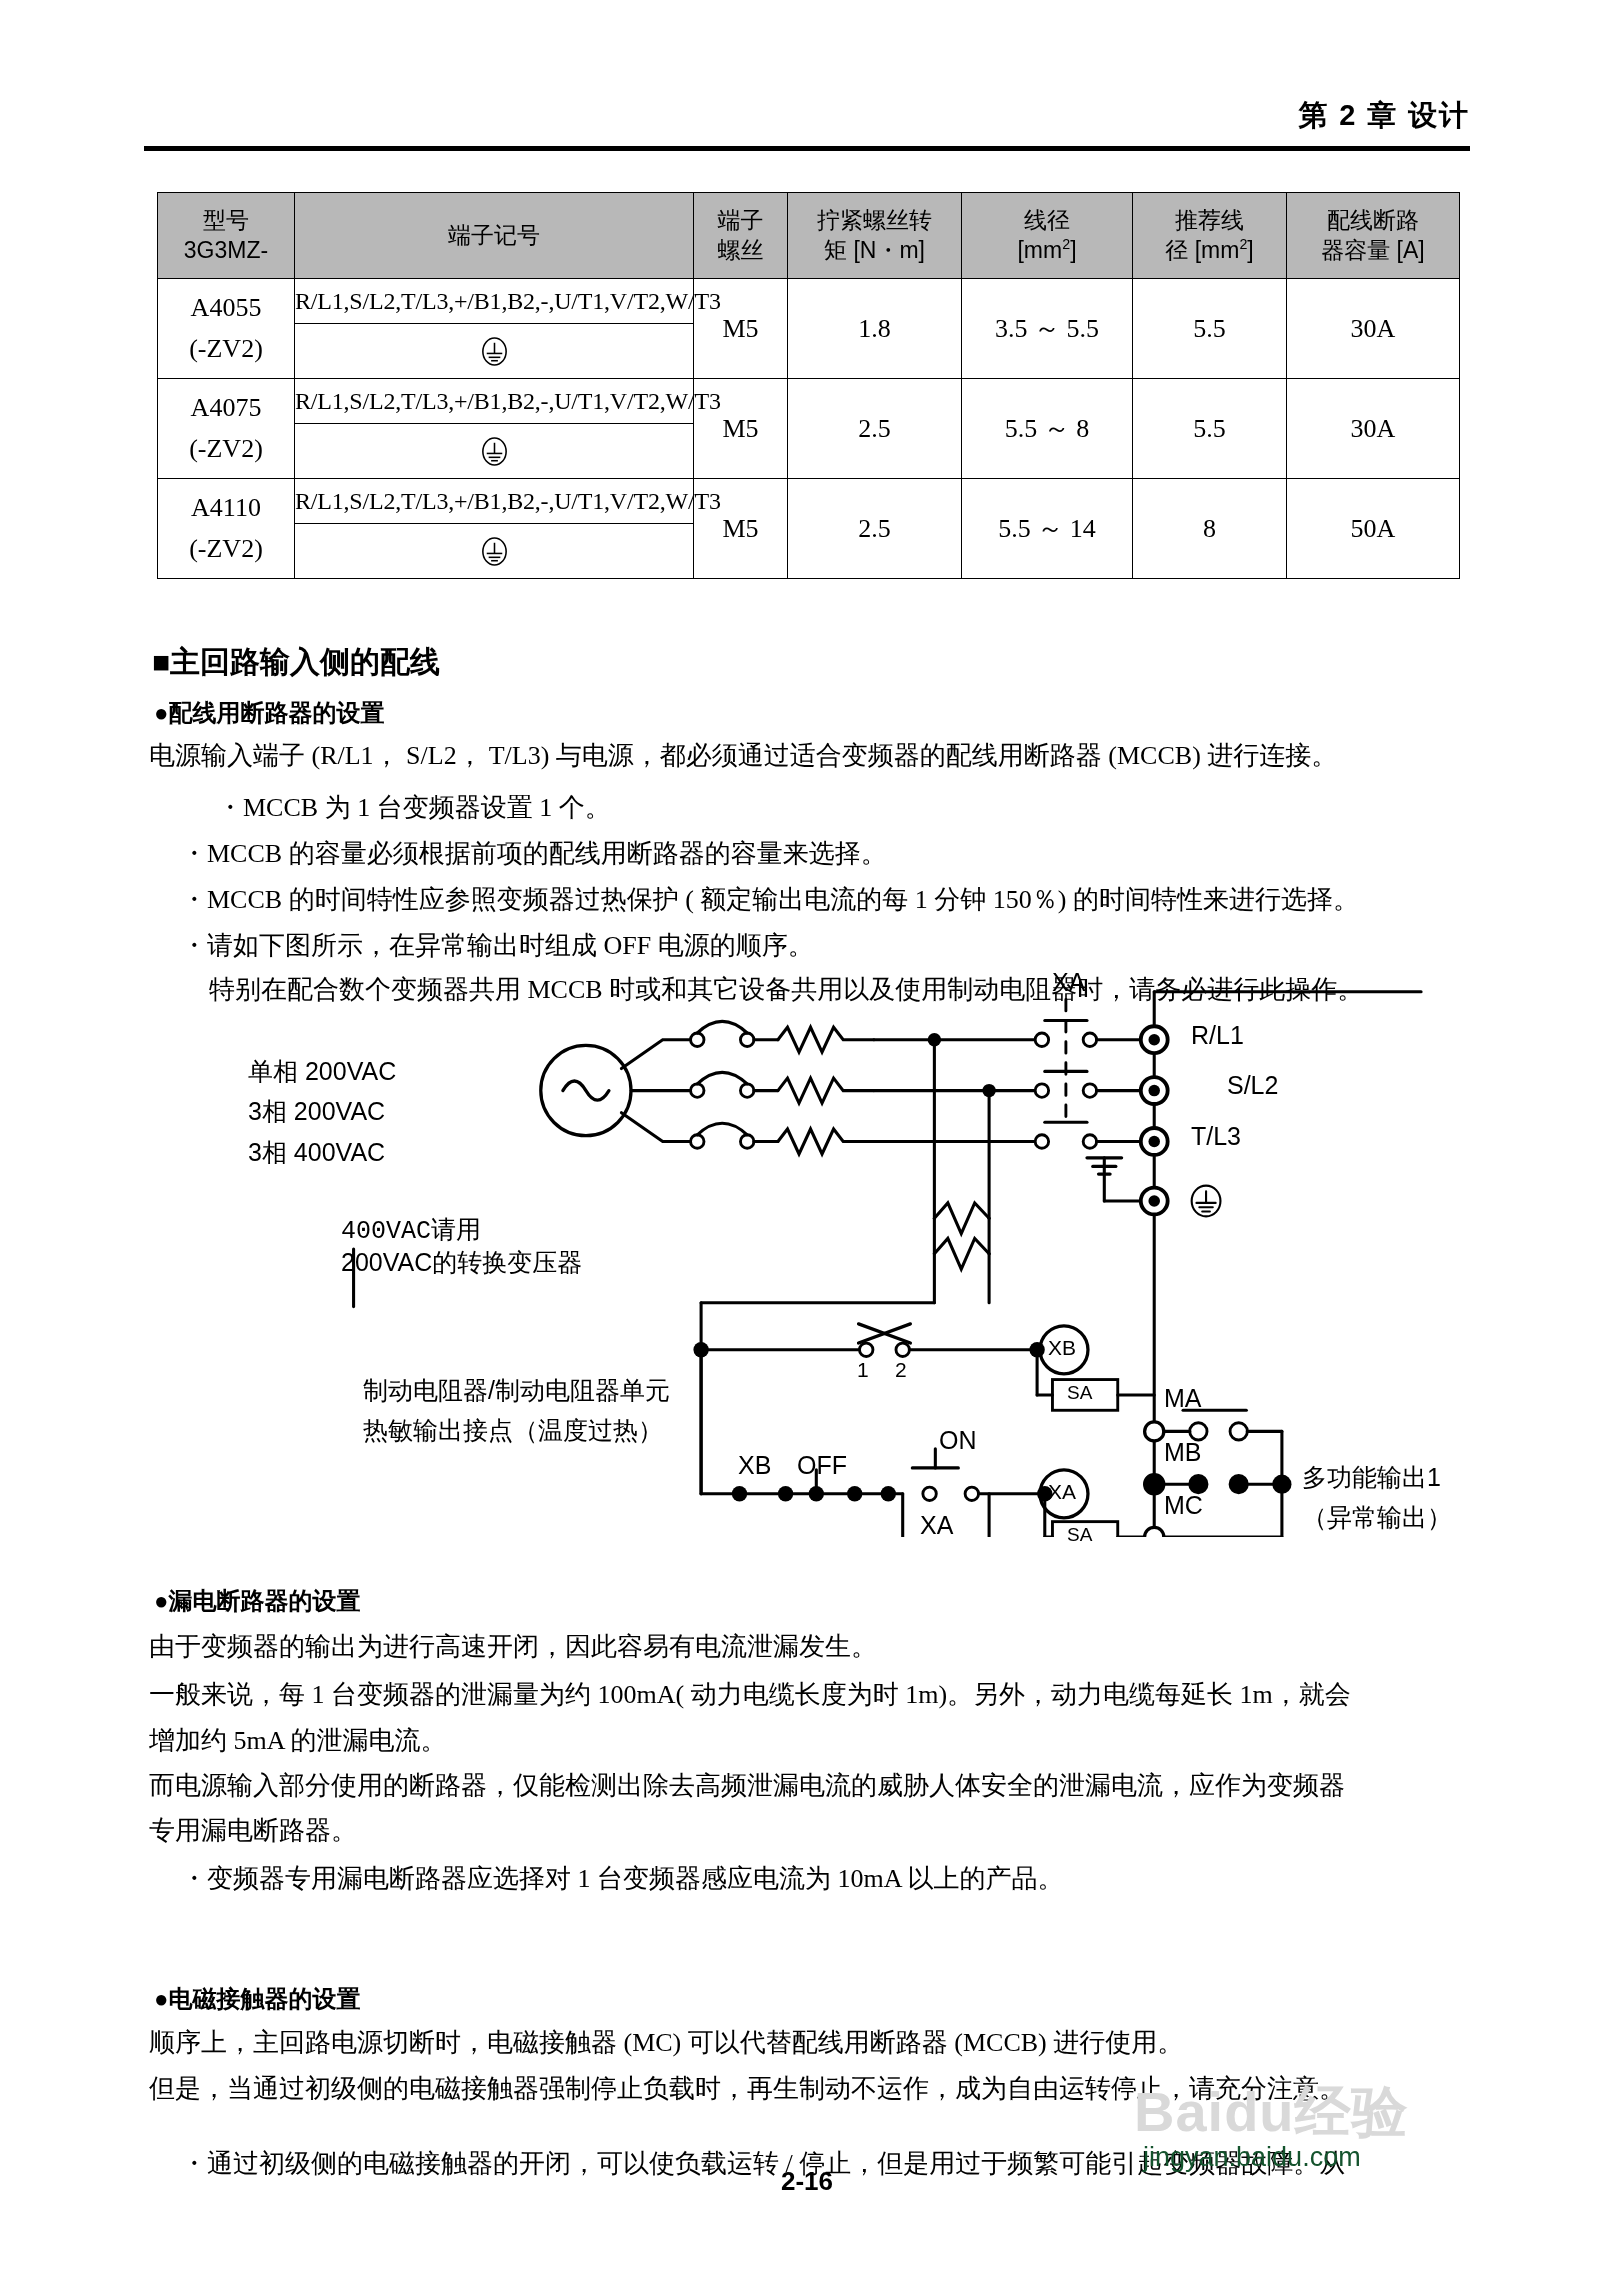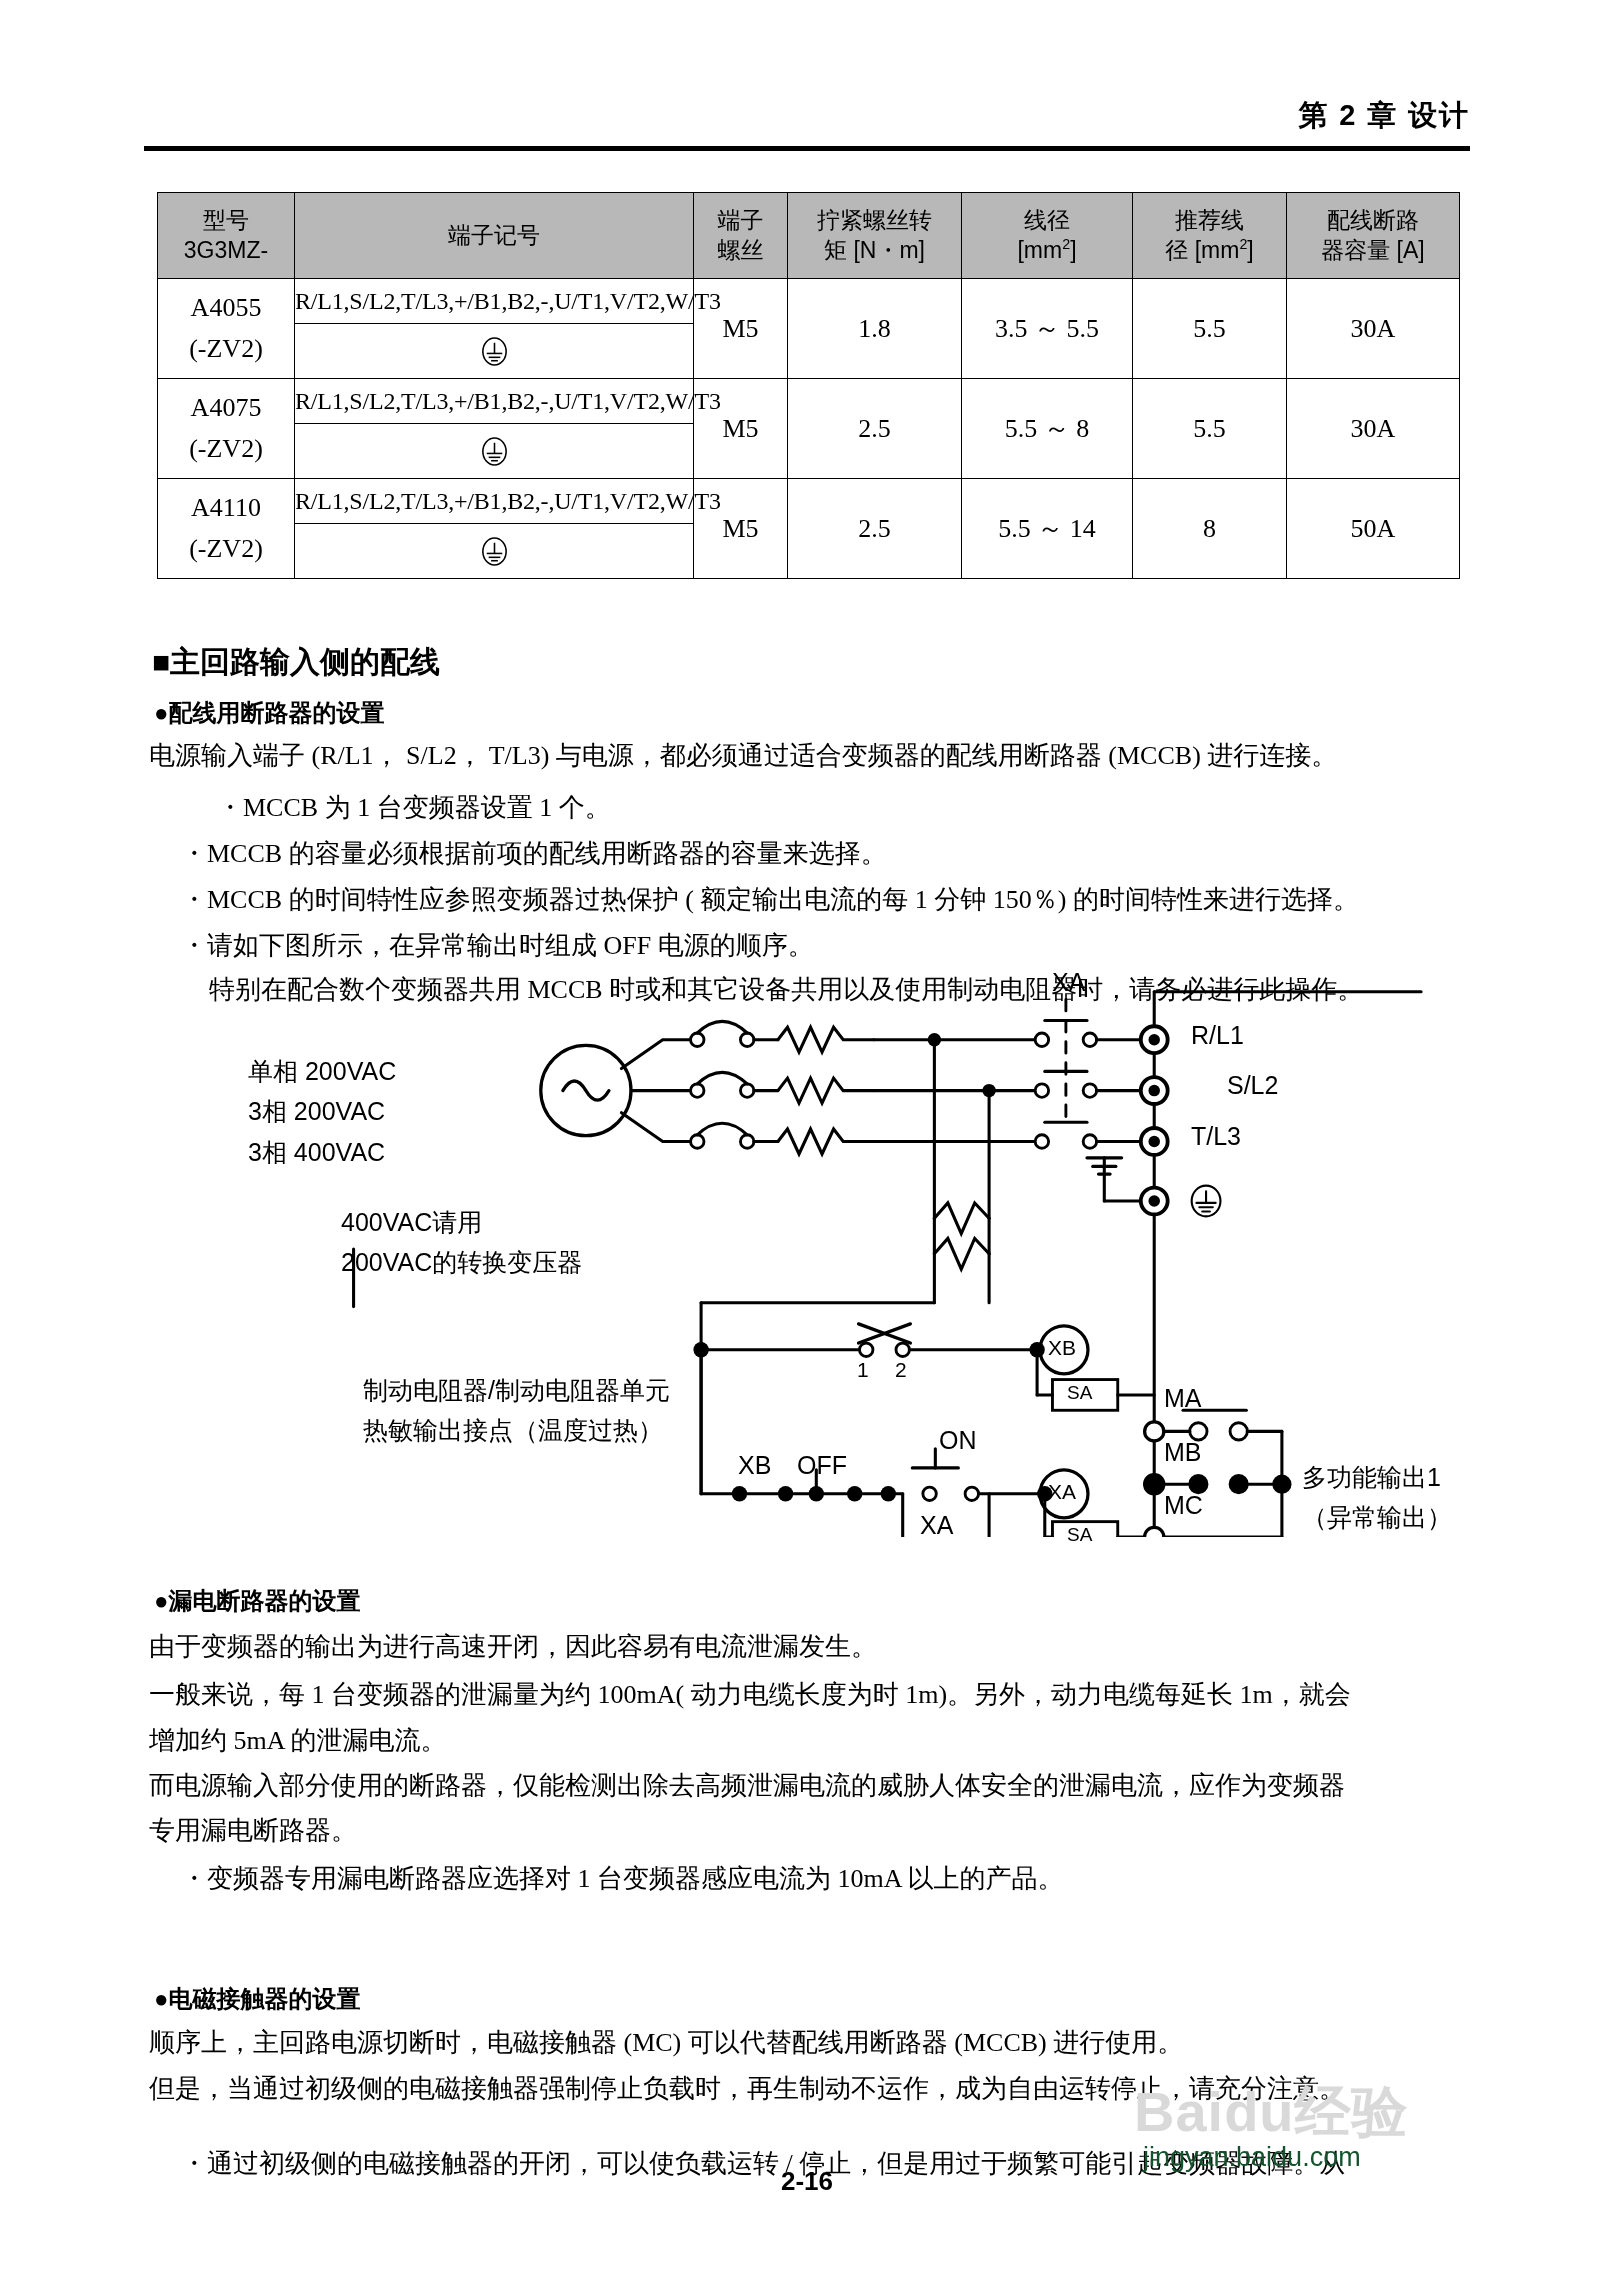--- a/index.html
+++ b/index.html
@@ -447,21 +447,21 @@
         <path d="M580 405 L580 555"></path>
 
       </g>
     </svg>
 
     
     <div class="dlabel" style="left:104px;top:94px;">单相 200VAC</div>
     <div class="dlabel" style="left:104px;top:134px;">3相 200VAC</div>
     <div class="dlabel" style="left:104px;top:175px;">3相 400VAC</div>
 
-    <div class="dlabel" style="left:197px;top:245px;">400VAC请用</div>
+    <div class="dlabel" style="left:197px;top:252px;font-family:Liberation Mono, monospace;">400VAC请用</div>
     <div class="dlabel" style="left:197px;top:285px;">200VAC的转换变压器</div>
 
     <div class="dlabel" style="left:908px;top:6.7px;">XA</div>
 
     <div class="dlabel" style="left:1047px;top:60px;">R/L1</div>
     <div class="dlabel" style="left:1047px;top:110px;margin-left:36px;">S/L2</div>
     <div class="dlabel" style="left:1047px;top:161px;">T/L3</div>
 
     <div class="dlabel sm" style="left:713px;top:397px;">1</div>
     <div class="dlabel sm" style="left:751px;top:397px;">2</div>

